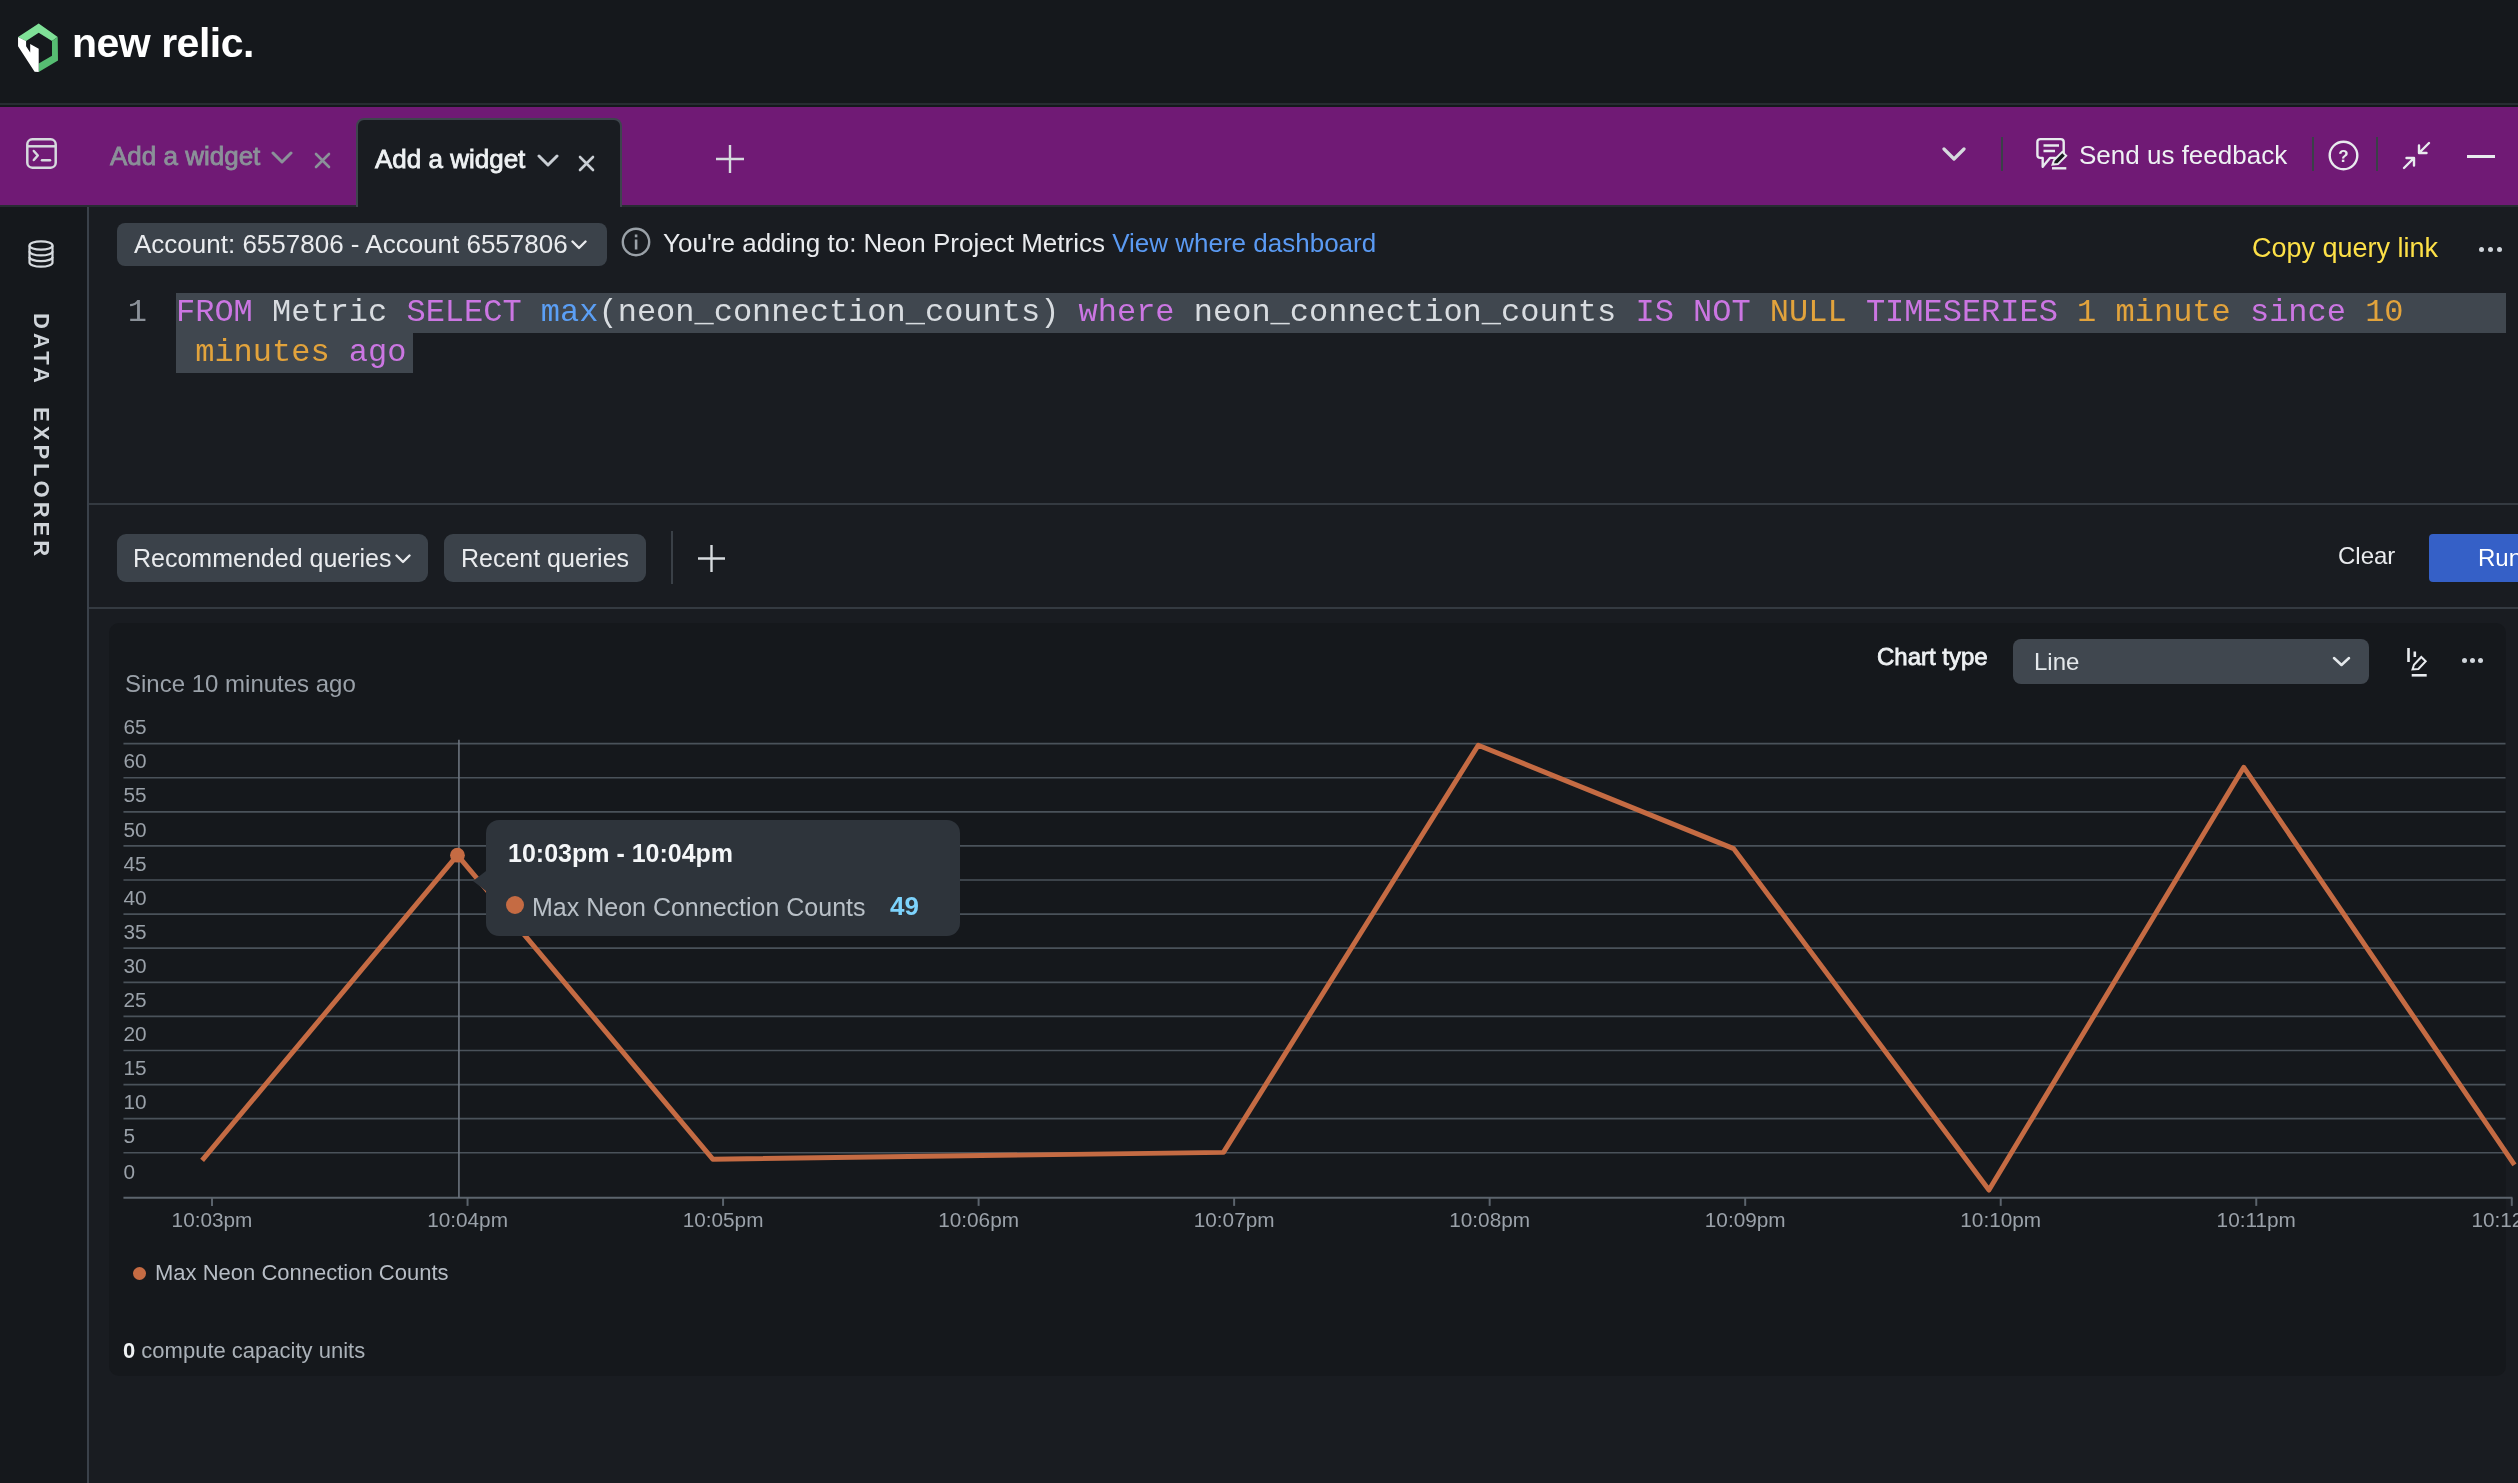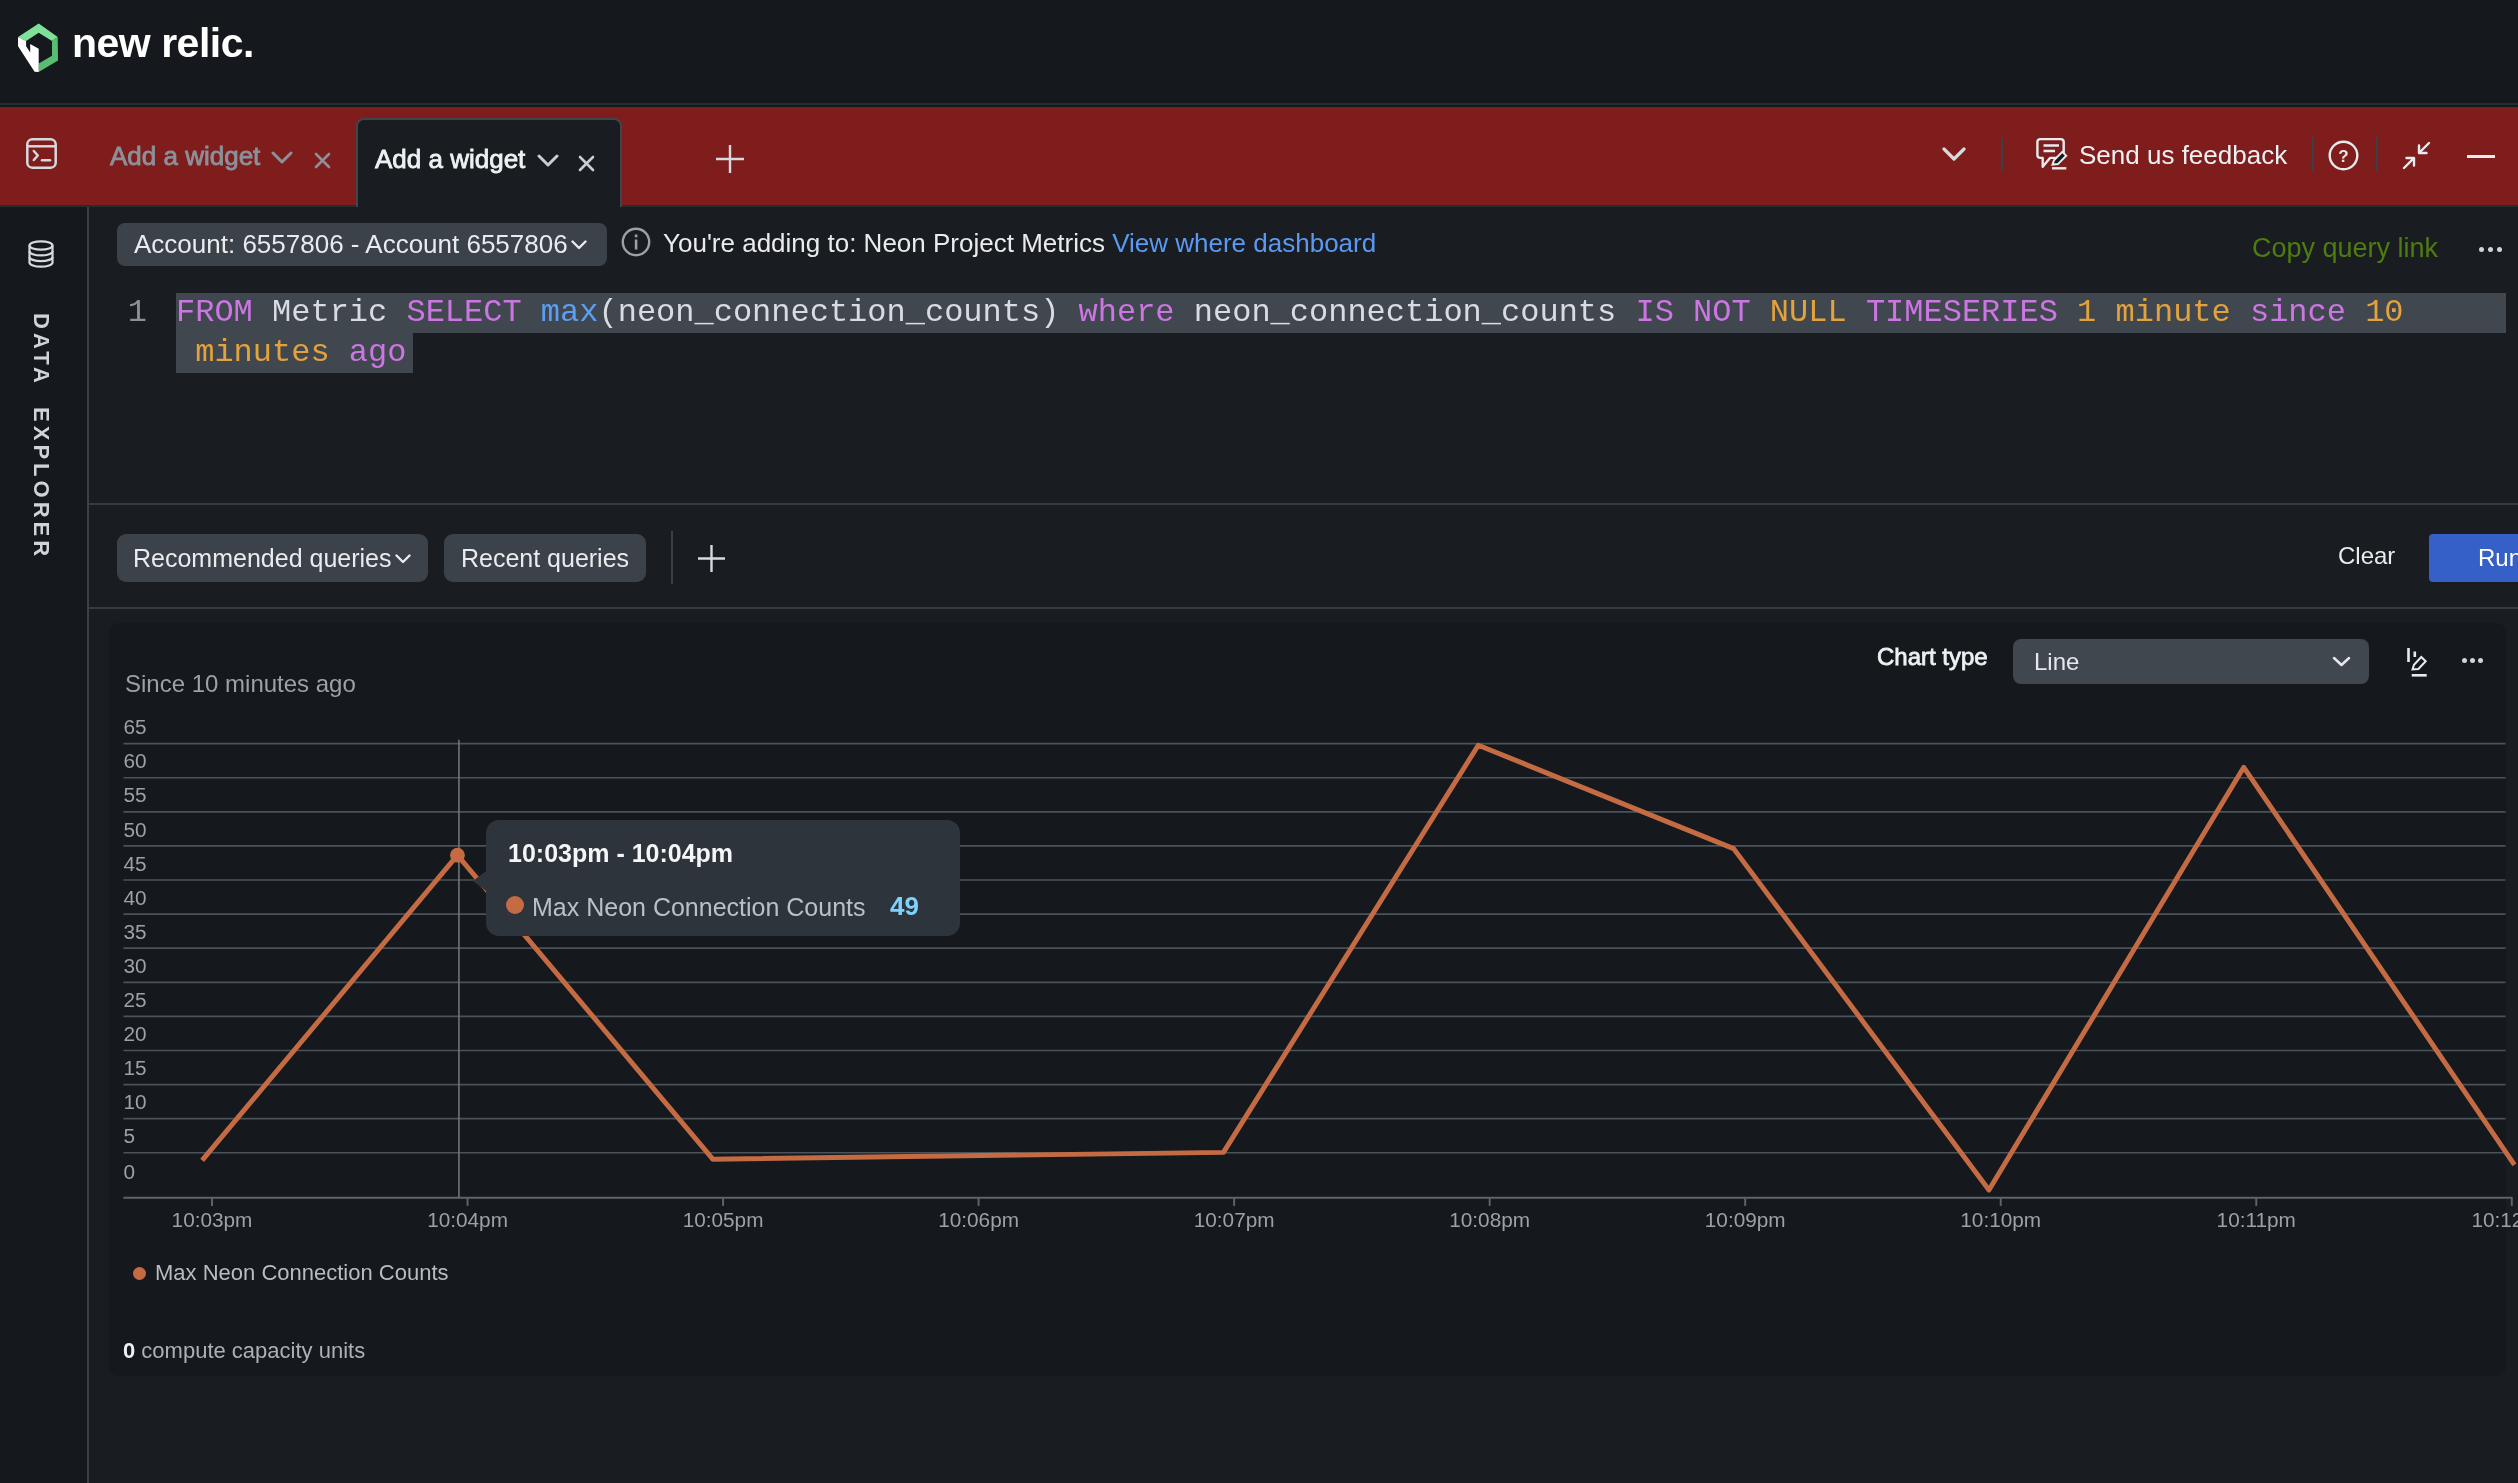--- a/index.html
+++ b/index.html
@@ -20,21 +20,21 @@
 
   <div class="abs" style="left:0;top:0;width:2519px;height:105px;background:#15181c;border-bottom:2px solid #272c32;">
     <svg class="abs" style="left:17px;top:23px;" width="43" height="50" viewBox="0 0 43 50">
       <path d="M1.05,13.9 L21.7,0.5 L40.7,13.9 L35,17.9 L21.7,9.8 L9.1,17.9 Z" fill="#7fe097"></path>
       <path d="M40.7,13.9 L41,37.5 L21.7,49 L21.7,40.5 L35,32.7 L35,17.9 Z" fill="#56bd72"></path>
       <path d="M1.05,13.9 L9.1,17.9 L9.1,23.2 L13.2,29.5 L13.2,20.9 L21.7,25.7 L21.7,48.9 L17.6,48.8 L1.05,23.2 Z" fill="#ffffff"></path>
     </svg>
     <div class="abs" style="left:72px;top:20px;font-size:41px;font-weight:bold;color:#fff;letter-spacing:-0.5px;">new relic.</div>
   </div>
 
-  <div class="abs" style="left:0;top:107px;width:2519px;height:100px;background:#7f1d1d;border-bottom:2px solid #272c32;">
+  <div class="abs" style="left:0;top:107px;width:2519px;height:100px;background:#701a75;border-bottom:2px solid #272c32;">
 
     <svg class="abs" style="left:26px;top:31px;" width="31" height="31" viewBox="0 0 31 31">
       <rect x="1.3" y="1.3" width="28.4" height="28.4" rx="5" fill="none" stroke="#d6dade" stroke-width="2.5"></rect>
       <path d="M1.5 8.3 H29.5" stroke="#d6dade" stroke-width="2.5" fill="none"></path>
       <path d="M7.8 13 L11.8 17.5 L7.8 22" fill="none" stroke="#d6dade" stroke-width="2.5" stroke-linecap="round" stroke-linejoin="round"></path>
       <path d="M16 22.3 L24 22.3" fill="none" stroke="#d6dade" stroke-width="2.5" stroke-linecap="round"></path>
     </svg>
 
     <div class="abs semib" style="left:110px;top:0;height:98px;line-height:98px;font-size:26px;color:#8b9199;">Add a widget</div>
     <svg class="abs" style="left:271px;top:44px;" width="22" height="14" viewBox="0 0 22 14">
@@ -99,21 +99,21 @@
     <svg class="abs" style="left:454px;top:17px;" width="16" height="10" viewBox="0 0 16 10">
         <path d="M1.5 1.5 L8 8 L14.5 1.5" fill="none" stroke="#e9ebee" stroke-width="2.4" stroke-linecap="round" stroke-linejoin="round"></path>
       </svg>
   </div>
   <svg class="abs" style="left:621px;top:227px;" width="30" height="30" viewBox="0 0 30 30">
     <circle cx="15" cy="15" r="13.2" fill="none" stroke="#9aa1a8" stroke-width="2.4"></circle>
     <rect x="13.8" y="12.5" width="2.6" height="10" fill="#9aa1a8"></rect>
     <rect x="13.8" y="7.5" width="2.6" height="2.8" fill="#9aa1a8"></rect>
   </svg>
   <div class="abs" style="left:663px;top:228px;font-size:26px;color:#e9ebee;">You're adding to: Neon Project Metrics <span style="color:#5a9af3;">View where dashboard</span></div>
-  <div class="abs" style="right:81px;top:233px;font-size:27px;color:#4d7c0f;">Copy query link</div>
+  <div class="abs" style="right:81px;top:233px;font-size:27px;color:#fde047;">Copy query link</div>
   <div class="abs" style="left:2479px;top:247px;width:5px;height:5px;border-radius:50%;background:#d0d5db;box-shadow:9px 0 0 #d0d5db,18px 0 0 #d0d5db;"></div>
 
   <div class="abs" style="left:0;top:293px;width:2519px;height:158px;font-family:'Liberation Mono',monospace;font-size:32px;line-height:40px;white-space:pre;">
     <div class="abs" style="left:119px;top:0;width:28px;text-align:right;color:#8b9199;">1</div>
     <div class="abs" style="left:176px;top:0;width:2330px;background:#40474f;"><span style="color:#cb76e2;">FROM</span> <span style="color:#d8dce0;">Metric</span> <span style="color:#cb76e2;">SELECT</span> <span style="color:#5b9ff5;">max</span><span style="color:#d8dce0;">(neon_connection_counts)</span> <span style="color:#cb76e2;">where</span> <span style="color:#d8dce0;">neon_connection_counts</span> <span style="color:#cb76e2;">IS NOT</span> <span style="color:#e2a33c;">NULL</span> <span style="color:#cb76e2;">TIMESERIES</span> <span style="color:#e2a33c;">1 minute</span> <span style="color:#cb76e2;">since</span> <span style="color:#e2a33c;">10</span></div>
     <div class="abs" style="left:176px;top:40px;background:#40474f;padding-right:7px;"><span> </span><span style="color:#e2a33c;">minutes</span><span> </span><span style="color:#cb76e2;">ago</span></div>
   </div>
 
   <div class="abs" style="left:89px;top:503px;width:2430px;height:106px;border-top:2px solid #343a41;border-bottom:2px solid #343a41;">
     <div class="abs" style="left:28px;top:29px;width:311px;height:48px;background:#3b424a;border-radius:9px;">

